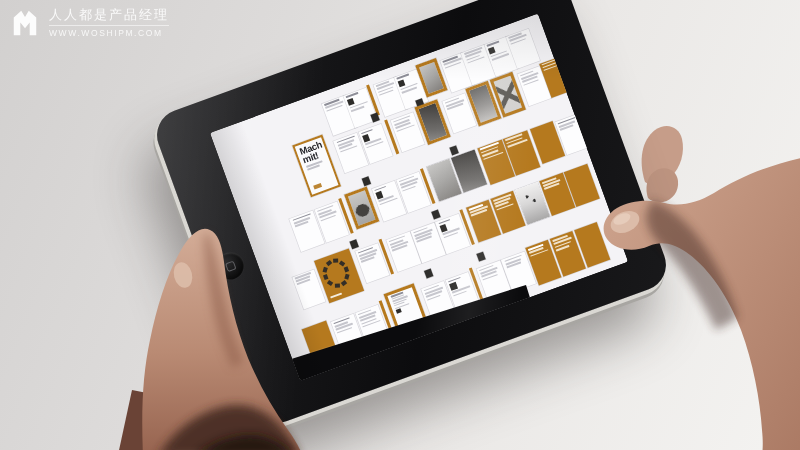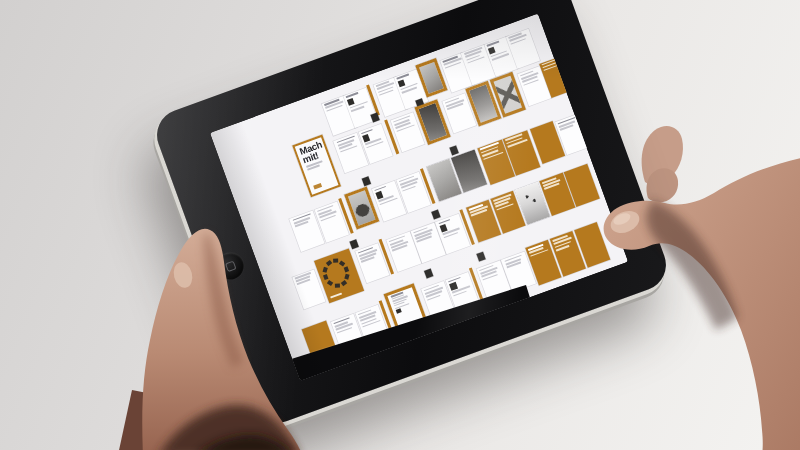--- a/index.html
+++ b/index.html
@@ -393,14 +393,24 @@
     <path filter="url(#soft)" opacity=".5" fill="#8a5a47" d="M208,232 C216,252 220,278 226,304 C230,324 236,344 244,362 L232,368 C222,346 214,320 210,294 C206,272 204,250 204,236 Z"></path>
     <path filter="url(#soft)" opacity=".9" fill="#452a20" d="M158,456 C174,430 198,412 226,406 C250,402 270,412 284,430 C290,438 296,447 300,456 Z"></path>
     <path filter="url(#soft)" opacity=".9" fill="#241410" d="M196,456 C214,440 240,432 262,436 C276,440 288,448 294,456 Z"></path>
 
     <path fill="url(#skinR)" d="M801,158 C766,166 738,178 714,193 C697,203 680,207 665,203 C649,199 631,200 617,208 C604,216 600,229 607,239 C615,250 633,253 649,246 C661,241 673,243 686,252 C708,267 728,296 741,330 C753,362 760,400 762,430 C763,440 763,448 762,456 L801,456 Z"></path>
     <path filter="url(#soft)" opacity=".45" fill="#3a221b" d="M652,200 C668,206 686,220 700,240 C716,262 730,290 738,318 L716,330 C700,296 680,264 658,242 C650,234 646,224 646,214 Z"></path>
     <ellipse cx="625" cy="222" rx="15" ry="10" transform="rotate(-24 625 222)" fill="#dcbca9"></ellipse>
     <ellipse cx="622" cy="219" rx="9" ry="5" transform="rotate(-24 622 219)" fill="#e9d0bf" opacity=".8"></ellipse>
   </svg>
 
+  <div class="watermark">
+    <svg width="30" height="30" viewBox="0 0 32 32">
+      <path fill="rgba(255,255,255,.92)" d="M4,29 L4,10 L12,3 L16,9.5 L20,3 L28,10 L28,29 L21,29 L21,15.5 L16,21.5 L11,15.5 L11,29 Z"></path>
+    </svg>
+    <div class="wm-text">
+      <span class="wm-title">人人都是产品经理</span>
+      <span class="wm-div"></span>
+      <span class="wm-url">WWW.WOSHIPM.COM</span>
+    </div>
+  </div>
 
 </div>
 
 </body></html>

